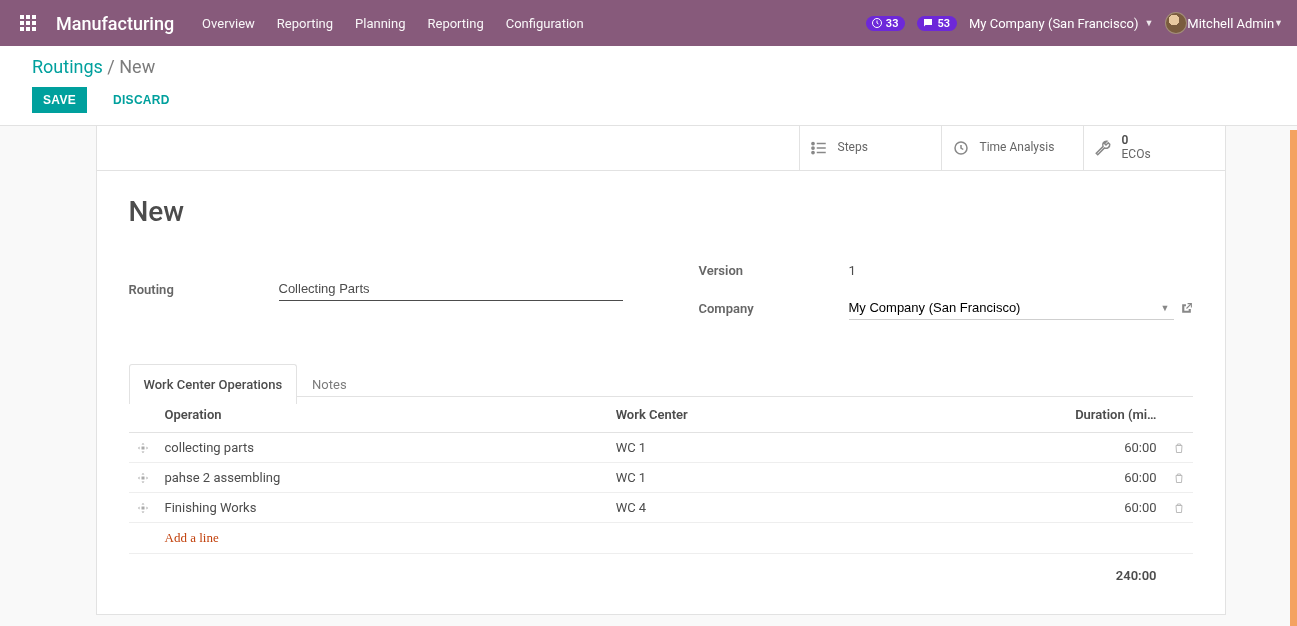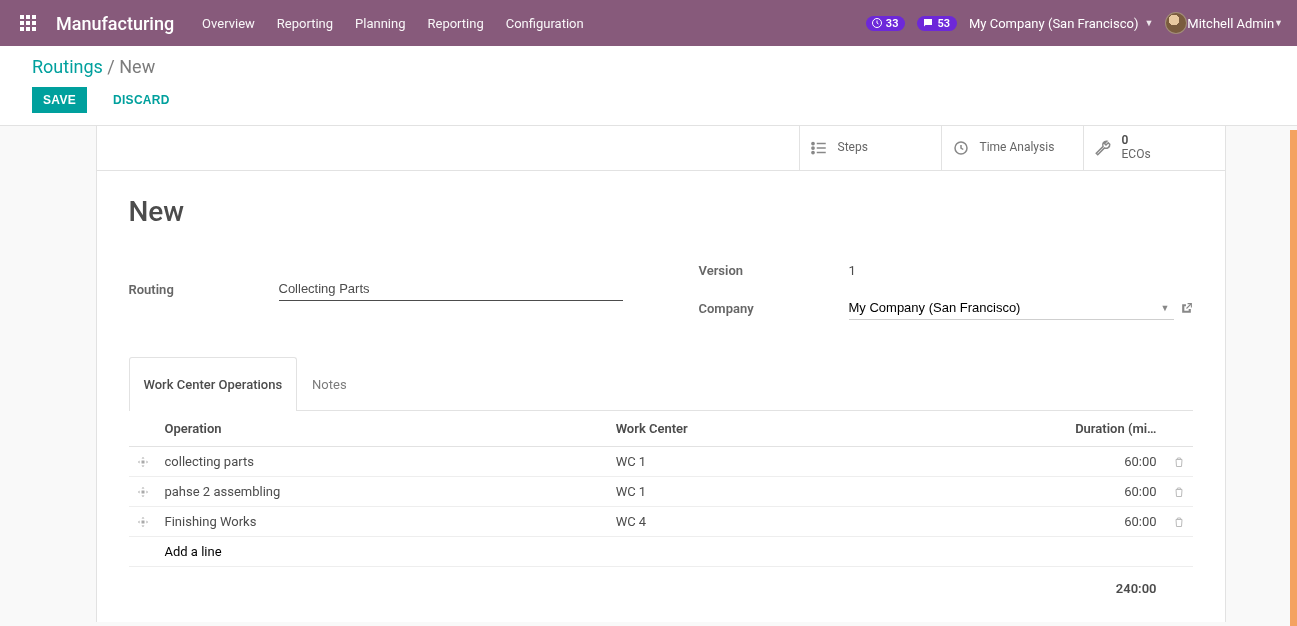--- a/index.html
+++ b/index.html
@@ -48,31 +48,31 @@
 .field-label { width:150px; font-weight:600; color:#666; font-size:13px; }
 .field-input { flex:1; border:none; border-bottom:1px solid #4c4c4c; font-size:13px; padding: 4px 0; outline:none; color:#4c4c4c; background:transparent; }
 .field-static { flex:1; font-size:13px; padding:4px 0; color:#4c4c4c; }
 .field-m2o { flex:1; display:flex; align-items:center; border-bottom:1px solid #cfcfcf; }
 .field-m2o input { border:none; flex:1; font-size:13px; padding:4px 0; outline:none; background:transparent; }
 .m2o-caret { color:#888; font-size:9px; padding:0 4px; cursor:pointer; }
 .ext-link { color:#888; margin-left:6px; cursor:pointer; }
 
 
 .tabs { display:flex; border-bottom:1px solid #e2e2e2; margin: 18px 0 0; }
-.tab { padding:19px 14px; border:1px solid transparent; border-bottom:none; font-size:13px; color:#7c7c7c; cursor:pointer; position:relative; top:1px; }
+.tab { padding:12px 14px; border:1px solid transparent; border-bottom:none; font-size:13px; color:#7c7c7c; cursor:pointer; position:relative; top:8px; }
 .tab.active { border-color:#e2e2e2; background:#fff; color:#4c4c4c; font-weight:500; border-radius:3px 3px 0 0; }
 
 
 .op-table { width:100%; border-collapse:collapse; margin-top:0; }
 .op-table th { text-align:left; font-weight:600; color:#4c4c4c; padding:10px 8px; border-bottom:1px solid #e2e2e2; font-size:13px; }
 .op-table th.r, .op-table td.r { text-align:right; }
 .op-table td { padding:7px 8px; border-bottom:1px solid #eee; font-size:13px; color:#4c4c4c; }
 .drag-h { color:#aaa; cursor:grab; width:20px; text-align:center; }
 .trash { color:#bbb; cursor:pointer; width:20px; text-align:center; }
-.add-line { color:#000000; cursor:pointer; }
+.add-line { color:#c2410c; cursor:pointer;font-family:Liberation Serif, serif; }
 .total-row td { font-weight:600; border-bottom:none; padding-top:14px; }
 tr[data-name="table-row"] { cursor:pointer; }
 
 
 .right-strip { position:absolute; right:0; top:130px; width:7px; height:496px; background:#f4a261; }
 
 svg { display:block; }
 </style>
 </head>
 <body>

